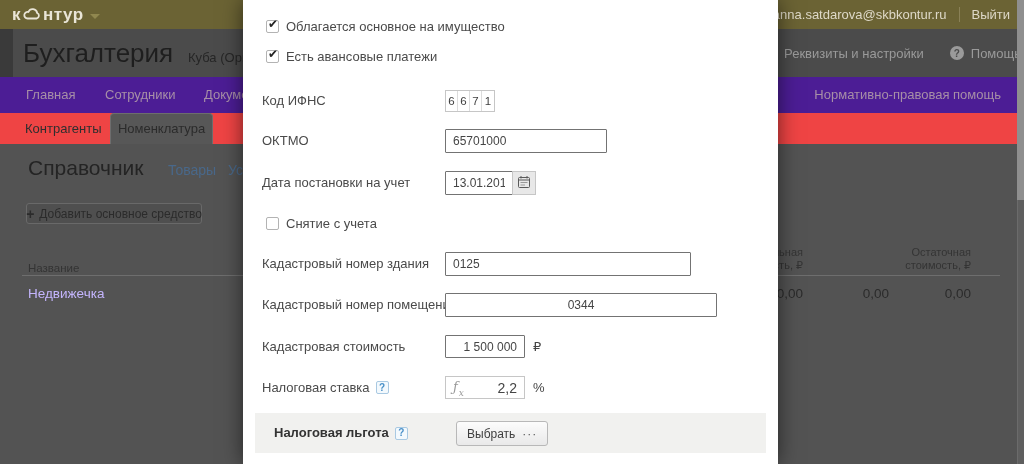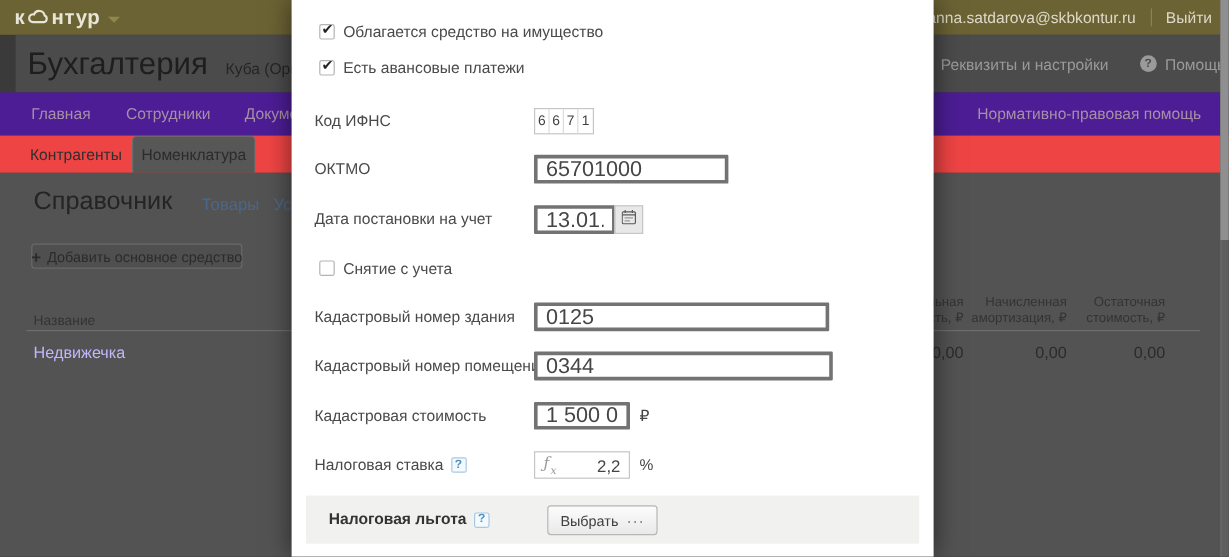--- a/index.html
+++ b/index.html
@@ -68,22 +68,22 @@
   .m-row{position:absolute;left:0;width:100%;}
   .m-label{position:absolute;left:19px;font-size:13px;color:#4a4a4a;white-space:nowrap;
         display:flex;align-items:center;gap:6px;}
   .checkbox{width:13px;height:13px;border:1px solid #b3b3b3;border-radius:2px;background:#fff;
         position:relative;flex:0 0 auto;}
   .checkbox .check{position:absolute;left:1px;top:-4px;font-size:12px;color:#222;}
   .cb-label{font-size:13px;color:#4a4a4a;white-space:nowrap;}
   .cb-wrap{position:absolute;left:23px;display:flex;align-items:center;gap:7px;}
 
   .ctrl{position:absolute;left:202px;}
-  input.tbox{height:24px;border:3px solid #737373;border-radius:1px;background:#fff;
-        padding:0 7px;font-size:18px;color:#454545;outline:none;
+  input.tbox{height:24px;border:1px solid #737373;border-radius:1px;background:#fff;
+        padding:0 7px;font-size:12px;color:#454545;outline:none;
         font-family:"Liberation Sans","DejaVu Sans",sans-serif;}
   .ifns{display:inline-flex;height:22px;border:1px solid #c6c6c6;background:#fff;}
   .ifns span{width:12px;text-align:center;line-height:20px;font-size:11.5px;color:#3f3f3f;
         border-right:1px solid #dcdcdc;}
   .ifns span:last-child{border-right:none;}
   .dategroup{display:flex;}
   .cal-btn{width:24px;height:24px;margin-left:-1px;background:#e8e8e8;border:1px solid #c6c6c6;
         display:flex;align-items:center;justify-content:center;}
   .suffix{position:absolute;font-size:13px;color:#454545;}
   .fxbox{width:80px;height:23px;border:1px solid #c6c6c6;background:#fff;display:flex;
@@ -175,41 +175,40 @@
   <div class="content">
     <div class="dict-title">Справочник</div>
     <div class="dict-link link-goods">Товары</div>
     <div class="dict-link link-services">Услуги</div>
     <div class="add-btn">
       <span class="plus">+</span>
       <span>Добавить основное средство</span>
     </div>
     <div class="th-name">Название</div>
     <div class="th-col th-c1">Первоначальная стоимость, ₽</div>
-    <div class="th-col th-c2">Начисленная амортизация, ₽</div>
     <div class="th-col th-c3">Остаточная стоимость, ₽</div>
     <div class="tdivider"></div>
     <div class="row-name">Недвижечка</div>
     <div class="td-val td-c1">0,00</div>
     <div class="td-val td-c2">0,00</div>
     <div class="td-val td-c3">0,00</div>
   </div>
 
   <div class="scrolltrack">
     <div class="scrollthumb"></div>
   </div>
 
   <div class="modal">
 
     <div class="m-row" style="top:19px;height:16px;">
       <div class="cb-wrap">
         <span class="checkbox">
             <span class="check">✔</span>
           </span>
-        <span class="cb-label">Облагается средство на имущество</span>
+        <span class="cb-label">Облагается основное на имущество</span>
       </div>
     </div>
 
     <div class="m-row" style="top:49px;height:16px;">
       <div class="cb-wrap">
         <span class="checkbox">
             <span class="check">✔</span>
           </span>
         <span class="cb-label">Есть авансовые платежи</span>
       </div>
@@ -256,21 +255,21 @@
       </div>
     </div>
 
     <div class="m-row" style="top:252px;height:24px;">
       <span class="m-label" style="line-height:24px;">Кадастровый номер здания</span>
       <input class="ctrl tbox" style="top: 0px; width: 246px;" value="0125">
     </div>
 
     <div class="m-row" style="top:293px;height:24px;">
       <span class="m-label" style="line-height:24px;">Кадастровый номер помещения</span>
-      <input class="ctrl tbox" style="top: 0px; width: 249px;" value="0344">
+      <input class="ctrl tbox" style="top: 0px; width: 272px; text-align: center;" value="0344">
     </div>
 
     <div class="m-row" style="top:335px;height:23px;">
       <span class="m-label" style="line-height:23px;">Кадастровая стоимость</span>
       <input class="ctrl tbox" style="top: 0px; width: 80px; height: 23px; text-align: right;" value="1 500 000">
       <span class="suffix" style="left:290px;line-height:23px;">₽</span>
     </div>
 
     <div class="m-row" style="top:376px;height:23px;">
       <span class="m-label" style="line-height:23px;">

